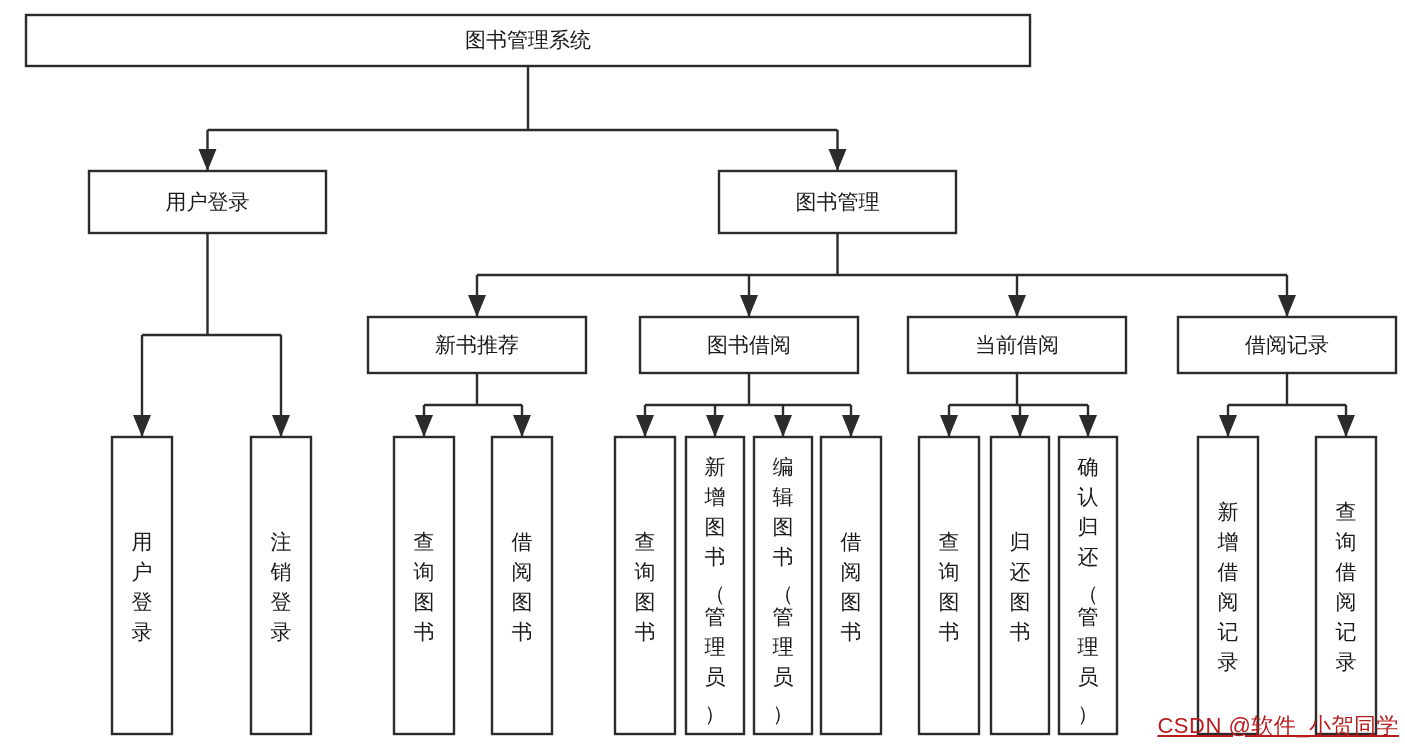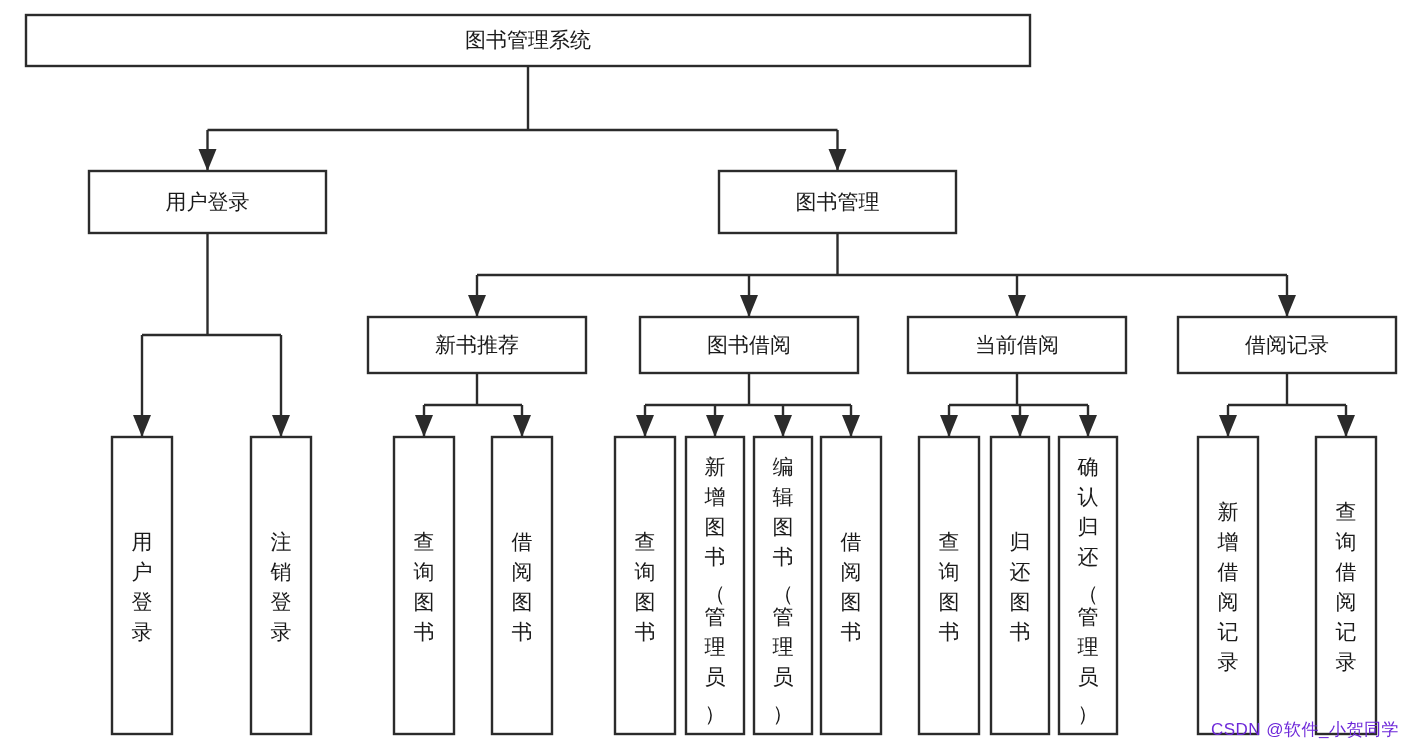--- a/index.html
+++ b/index.html
@@ -52,24 +52,25 @@
     font-family: "Liberation Sans", "DejaVu Sans", sans-serif;
     font-size: 21px;
     fill: #1a1a1a;
     text-anchor: middle;
   }
   .watermark-text {
     position: absolute;
     right: 14px;
     bottom: 6px;
     font-family: "Liberation Sans", "DejaVu Sans", sans-serif;
-    font-size: 17px;
-    color: #6d28d9;
+    font-size: 22px;
+    color: #b91c1c;
     white-space: nowrap;
     letter-spacing: 0.5px;
+    text-decoration: underline;
   }
 </style>
 </head>
 <body>
 
 <div id="diagram-root">
 
   <svg id="tree-svg" viewBox="0 0 1405 747">
     <g id="connectors-layer">
         <line x1="520" y1="66" x2="520" y2="130" class="connector"></line>

